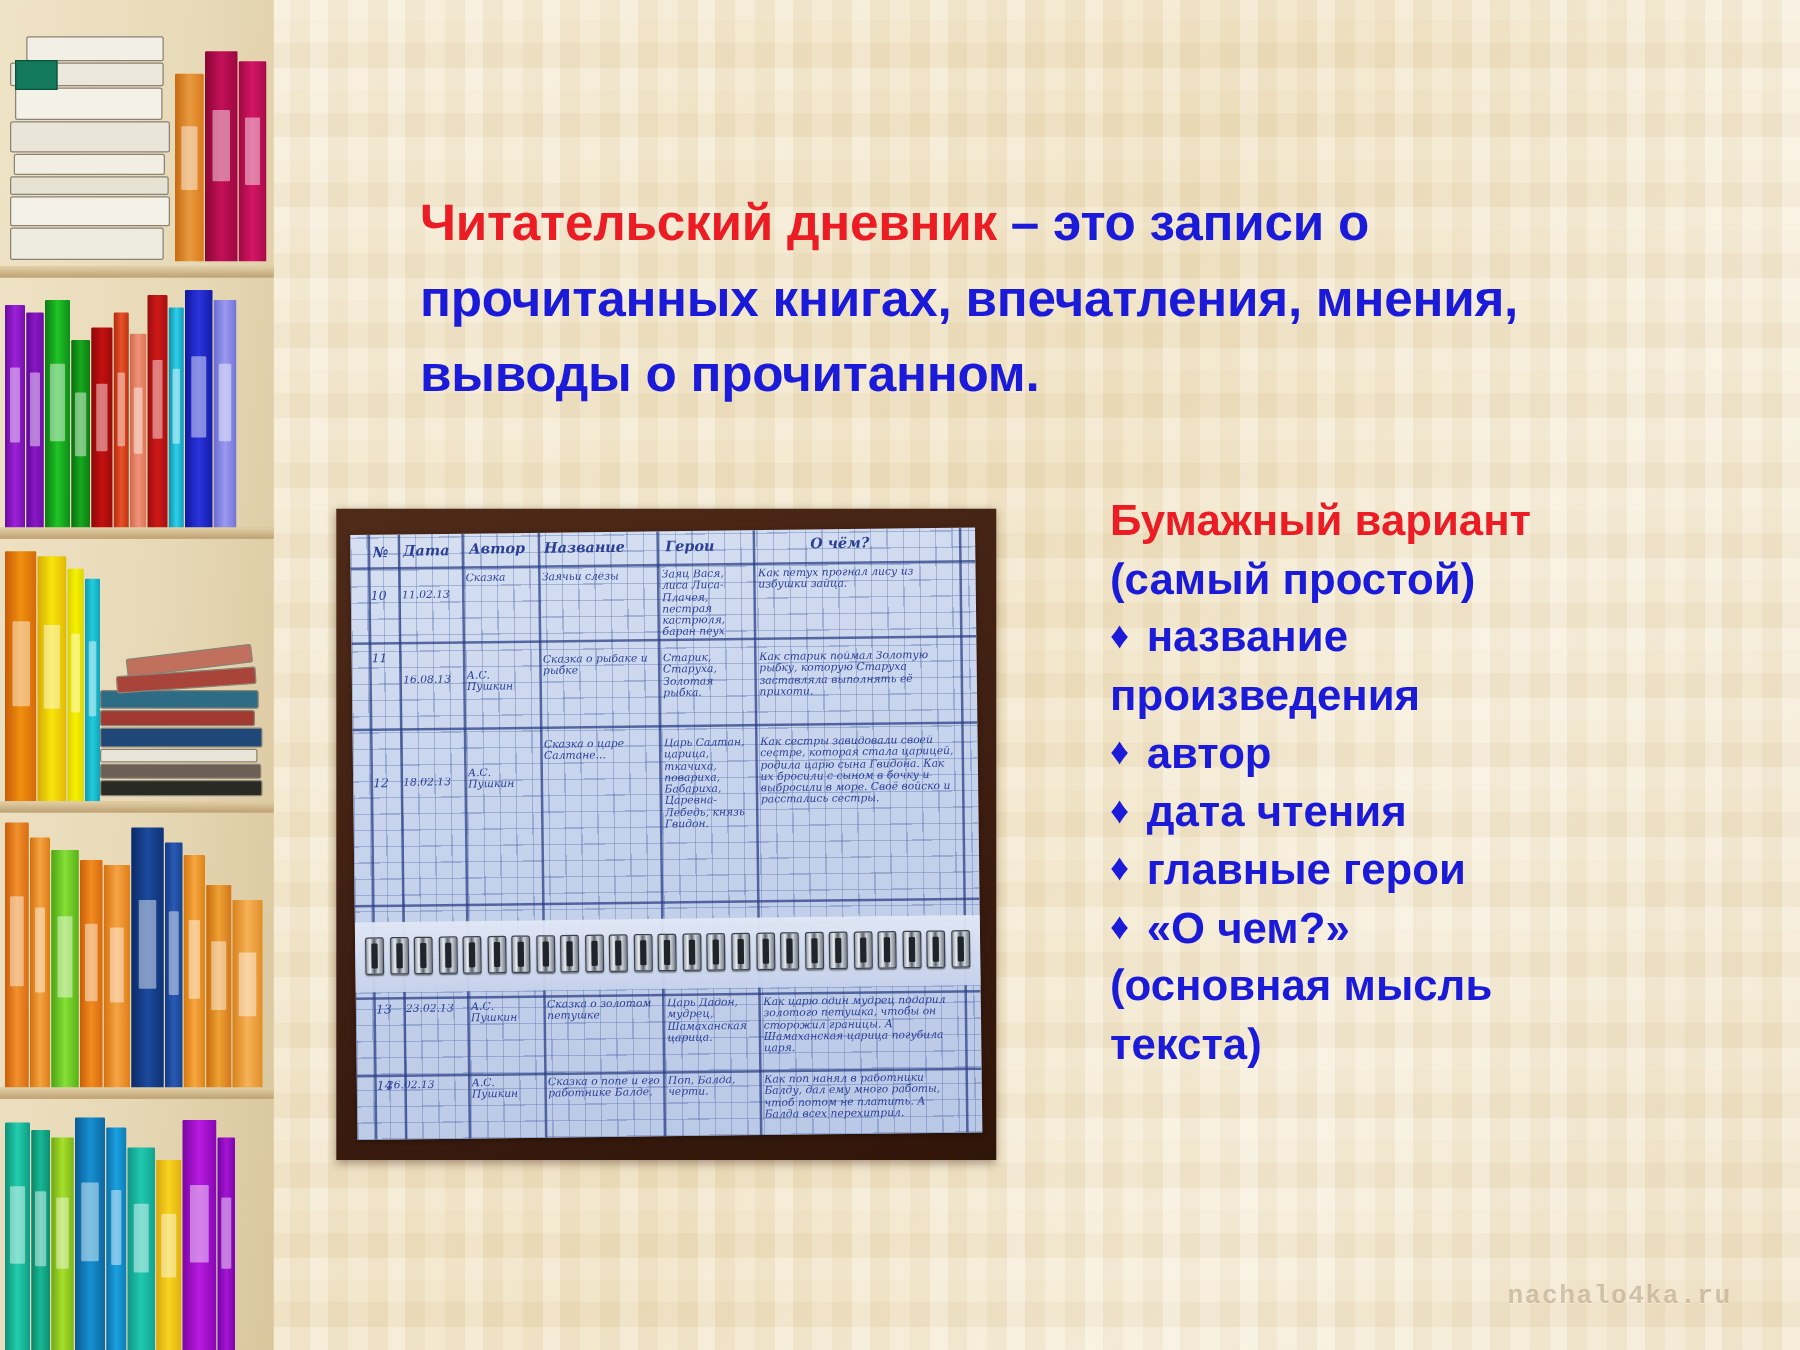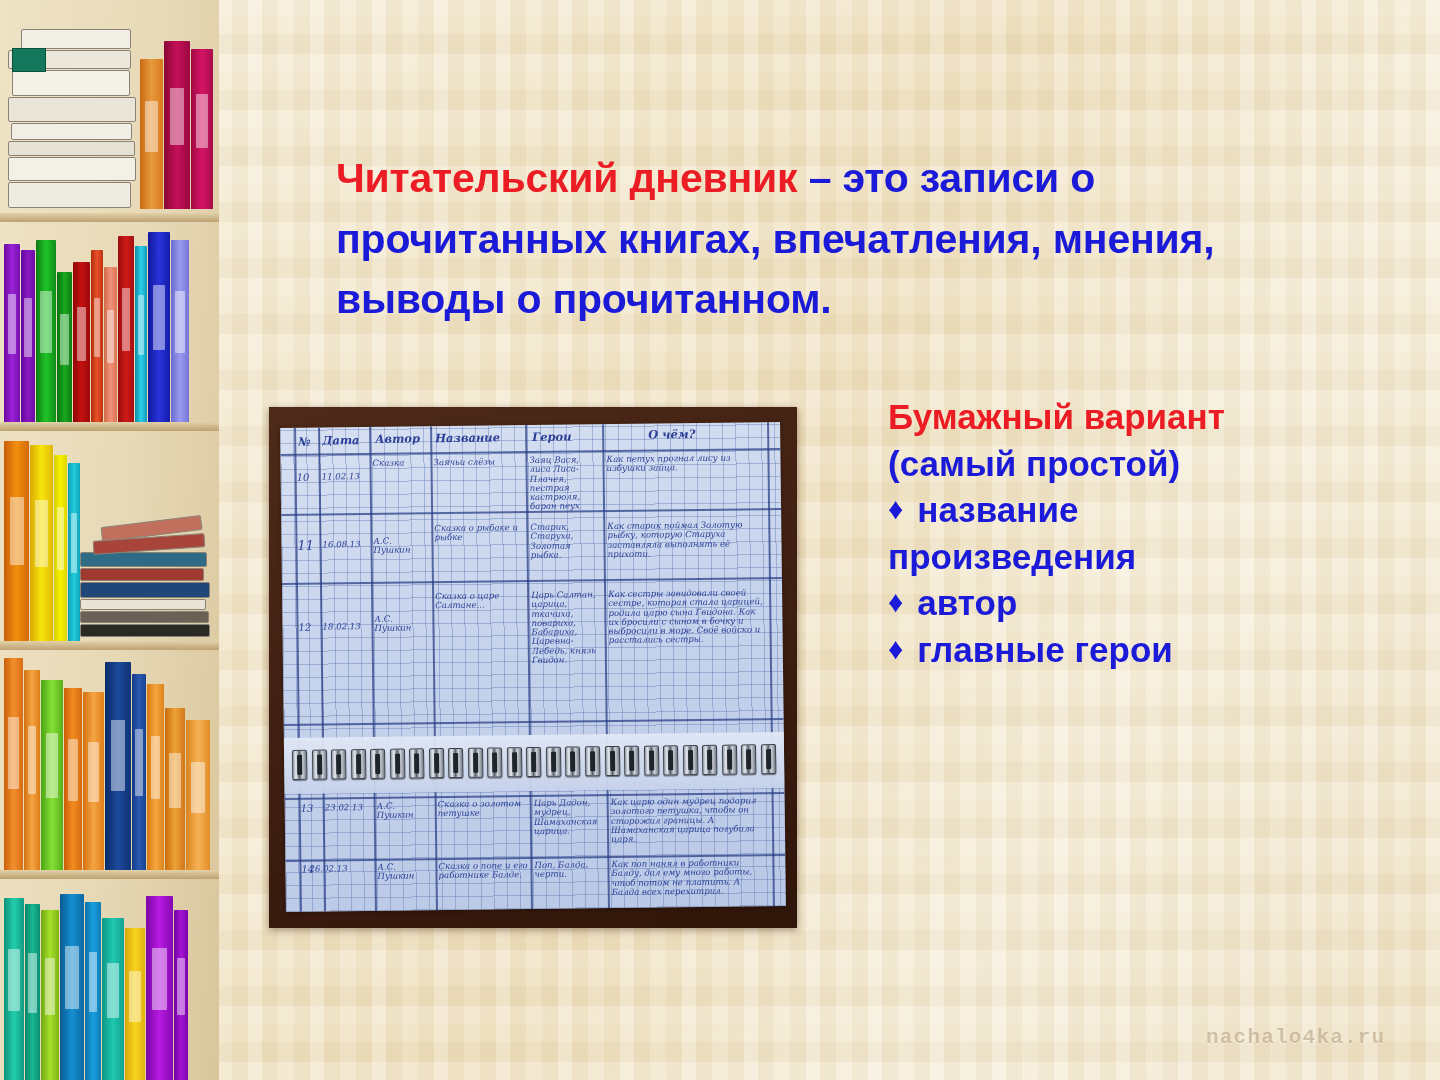--- a/index.html
+++ b/index.html
@@ -248,21 +248,21 @@
         <div class="cellhd" style="left:252px;top:6px;width:66px;">Герои</div>
         <div class="cellhd" style="left:368px;top:5px;width:80px;">О чём?</div>
 
         <div class="cell" style="left:16px;top:45px;width:20px;font-size:10px;">10</div>
         <div class="cell" style="left:41px;top:45px;width:46px;">11.02.13</div>
         <div class="cell" style="left:92px;top:32px;width:56px;">Сказка</div>
         <div class="cell" style="left:153px;top:32px;width:90px;">Заячьи слёзы</div>
         <div class="cell" style="left:249px;top:31px;width:70px;">Заяц Вася, лиса Лиса-Плачея, пестрая кастрюля, баран пеух</div>
         <div class="cell" style="left:326px;top:31px;width:158px;">Как петух прогнал лису из избушки зайца.</div>
 
-        <div class="cell" style="left:16px;top:111px;width:20px;font-size:13px;">11</div>
+        <div class="cell" style="left:16px;top:95px;width:20px;font-size:10px;">11</div>
         <div class="cell" style="left:41px;top:113px;width:46px;">16.08.13</div>
         <div class="cell" style="left:92px;top:110px;width:56px;">А.С. Пушкин</div>
         <div class="cell" style="left:153px;top:98px;width:90px;">Сказка о рыбаке и рыбке</div>
         <div class="cell" style="left:249px;top:98px;width:70px;">Старик, Старуха, Золотая рыбка.</div>
         <div class="cell" style="left:326px;top:98px;width:158px;">Как старик поймал Золотую рыбку, которую Старуха заставляла выполнять её прихоти.</div>
 
         <div class="cell" style="left:16px;top:195px;width:20px;font-size:10px;">12</div>
         <div class="cell" style="left:40px;top:195px;width:48px;">18.02.13</div>
         <div class="cell" style="left:92px;top:188px;width:56px;">А.С. Пушкин</div>
         <div class="cell" style="left:153px;top:166px;width:90px;">Сказка о царе Салтане...</div>
@@ -317,19 +317,26 @@
 
   <div id="panel">
     <span class="red">Бумажный вариант</span><span> (самый простой)</span>
     <span class="blk">
       <span class="bullet">♦</span><span>название произведения</span>
     </span>
     <span class="blk">
       <span class="bullet">♦</span><span>автор</span>
     </span>
     <span class="blk">
+      <span class="bullet">♦</span><span>дата чтения</span>
+    </span>
+    <span class="blk">
       <span class="bullet">♦</span><span>главные  герои</span>
     </span>
+    <span class="blk">
+      <span class="bullet">♦</span><span>«О чем?»</span>
+    </span>
+    <span class="blk">(основная мысль текста)</span>
   </div>
 
   <div id="watermark">nachalo4ka.ru</div>
 
 </div>
 
 </body></html>

